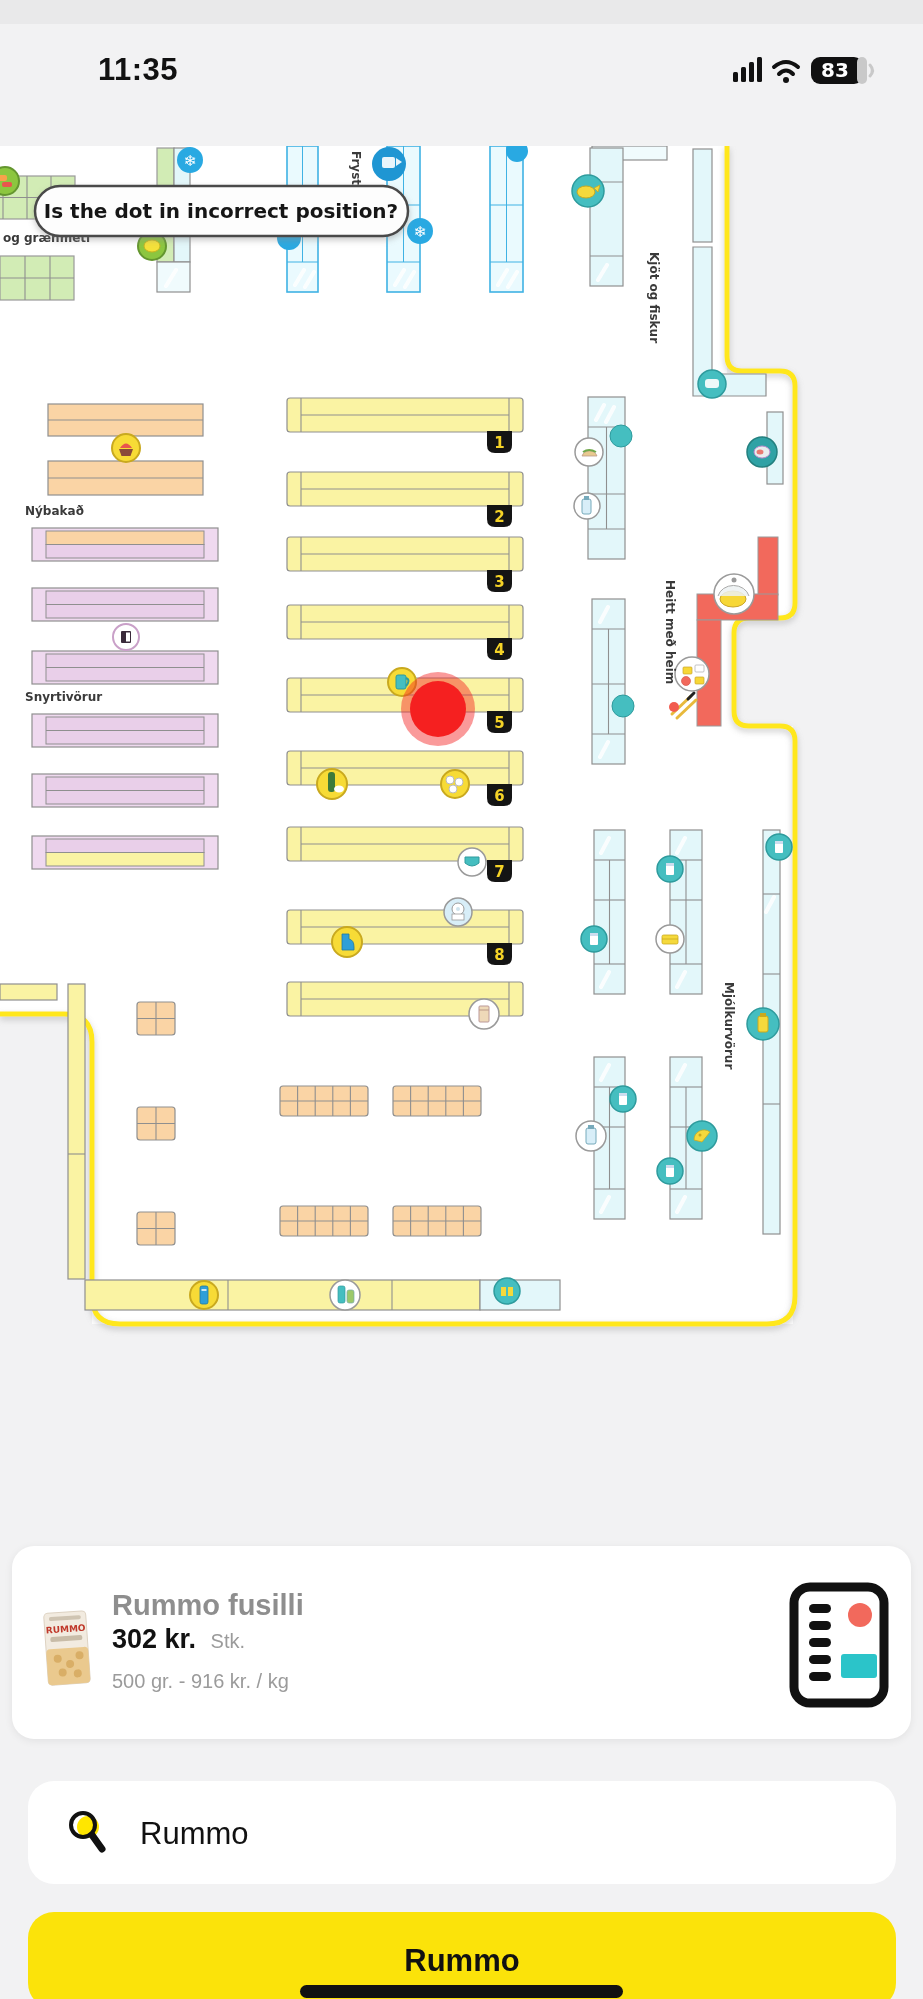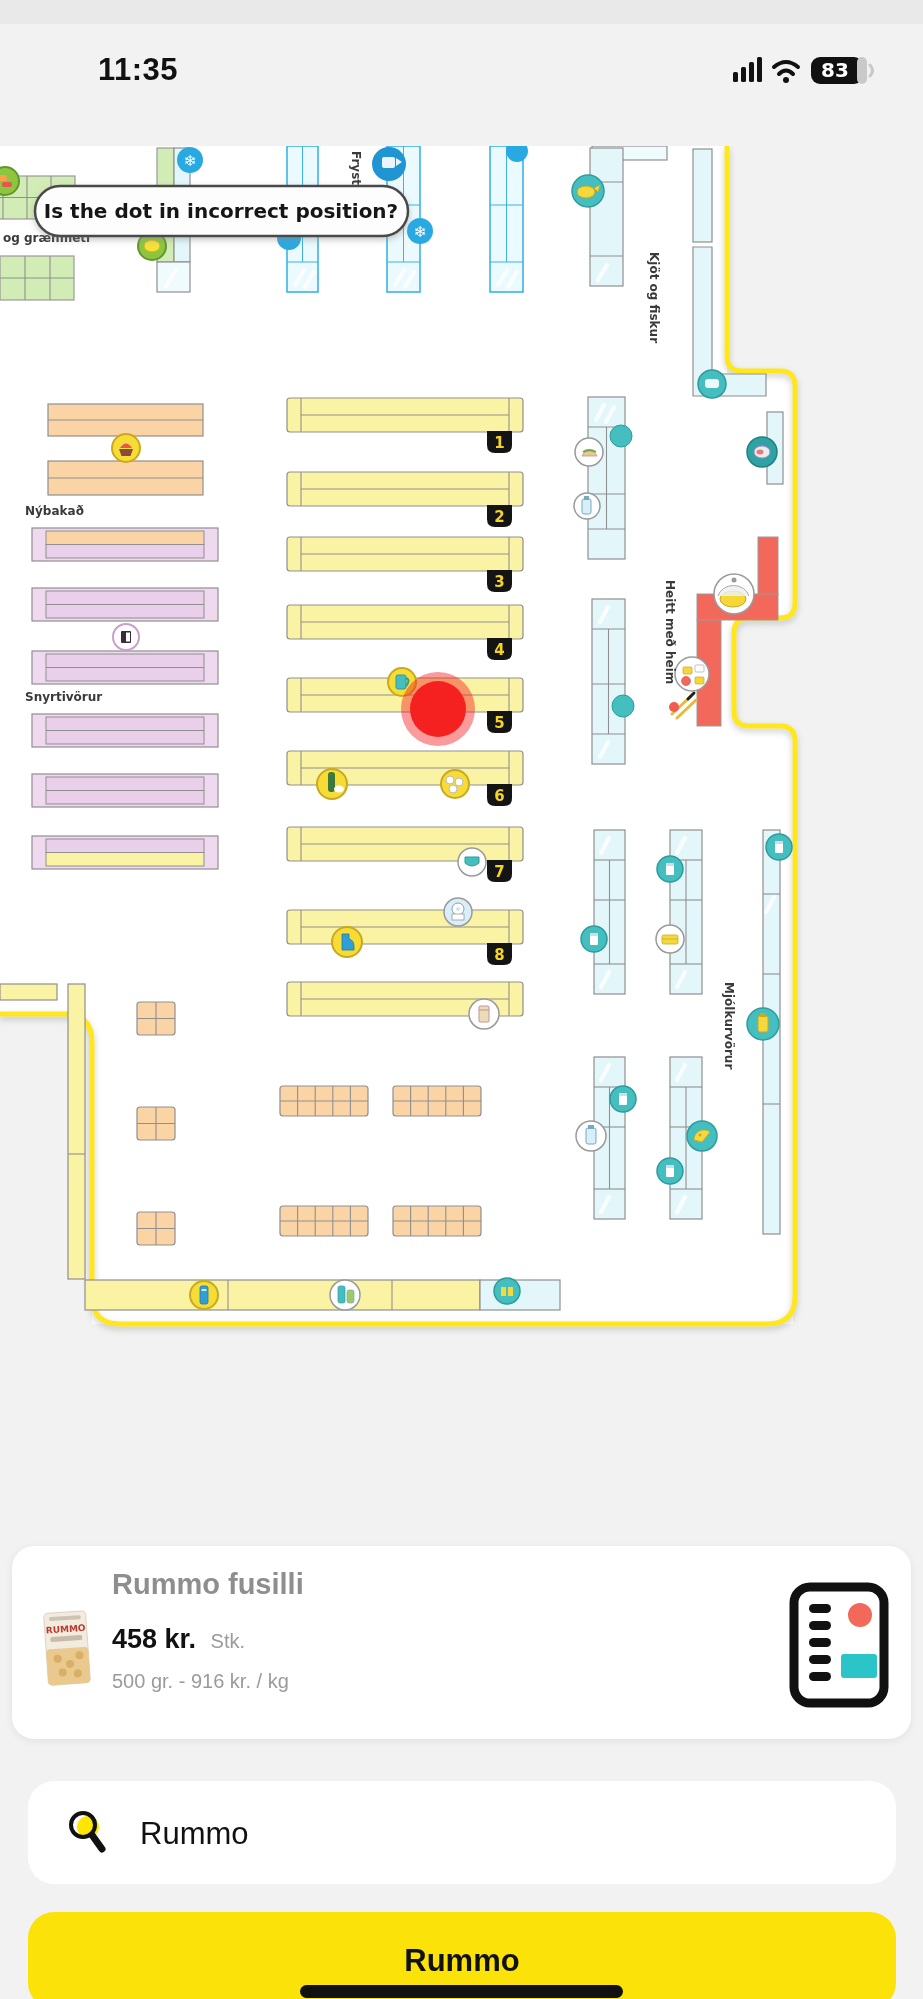--- a/index.html
+++ b/index.html
@@ -22,21 +22,21 @@
   .st-fz{fill:#EAFAFE;stroke:#3FB2E4;stroke-width:1.6;}
   .st-red{fill:#F2695C;stroke:#9A9A9A;stroke-width:1;}
   .gline{stroke:#8F8F8F;stroke-width:1.1;}
   .shine{stroke:#ffffff;stroke-width:4;opacity:.85;stroke-linecap:round;}
   .map-label{font-family:"DejaVu Sans",sans-serif;font-size:12px;font-weight:700;fill:#3A3A3A;}
   .tag-num{font-family:"DejaVu Sans",sans-serif;font-size:15px;font-weight:700;fill:#F5D327;text-anchor:middle;}
   .tooltip-text{font-family:"DejaVu Sans",sans-serif;font-size:20px;font-weight:600;fill:#161616;text-anchor:middle;}
   
   .card{position:absolute;left:12px;top:1522px;width:899px;height:193px;background:#fff;
         border-radius:22px;box-shadow:0 2px 8px rgba(0,0,0,.07);}
-  .card-title{position:absolute;left:100px;top:22px;font-size:29px;font-weight:700;color:#8E8E8E;}
+  .card-title{position:absolute;left:100px;top:43px;font-size:29px;font-weight:700;color:#8E8E8E;}
   .card-price-row{position:absolute;left:100px;top:78px;}
   .card-price{font-size:27px;font-weight:800;color:#111;}
   .card-unit{font-size:20px;color:#9B9B9B;margin-left:10px;}
   .card-details{position:absolute;left:100px;top:124px;font-size:20px;color:#9B9B9B;}
   .thumb{position:absolute;left:31px;top:62px;}
   .receipt{position:absolute;right:22px;top:36px;}
   .searchbar{position:absolute;left:28px;top:1757px;width:868px;height:103px;background:#fff;
              border-radius:26px;}
   .search-input{position:absolute;left:110px;top:0;width:700px;height:103px;border:none;outline:none;
                 font-size:31px;color:#111;background:transparent;font-family:"Liberation Sans",sans-serif;}
@@ -607,21 +607,21 @@
         <circle cx="36" cy="48" r="4" fill="#D9AE66"></circle>
           <circle cx="18" cy="64" r="4" fill="#D9AE66"></circle>
         <circle cx="33" cy="66" r="4" fill="#D9AE66"></circle>
         <rect x="8" y="8" width="32" height="4" rx="2" fill="#CFC4B2"></rect>
         <text x="24" y="24" text-anchor="middle" font-size="9" font-weight="800" fill="#C0392B" font-family="DejaVu Sans,sans-serif">RUMMO</text>
         <rect x="8" y="28" width="32" height="5" rx="2" fill="#C8BCA8"></rect>
       </g>
     </svg>
     <div class="card-title">Rummo fusilli</div>
     <div class="card-price-row">
-      <span class="card-price">458 kr.</span>
+      <span class="card-price">302 kr.</span>
       <span class="card-unit">Stk.</span>
     </div>
     <div class="card-details">500 gr. - 916 kr. / kg</div>
     <svg class="receipt" width="100" height="126" viewBox="0 0 100 126">
       <rect x="5" y="5" width="90" height="116" rx="16" fill="#fff" stroke="#111" stroke-width="9"></rect>
       <g fill="#111">
         <rect x="20" y="22" width="22" height="9" rx="4.5"></rect>
         <rect x="20" y="39" width="22" height="9" rx="4.5"></rect>
         <rect x="20" y="56" width="22" height="9" rx="4.5"></rect>
         <rect x="20" y="73" width="22" height="9" rx="4.5"></rect>

